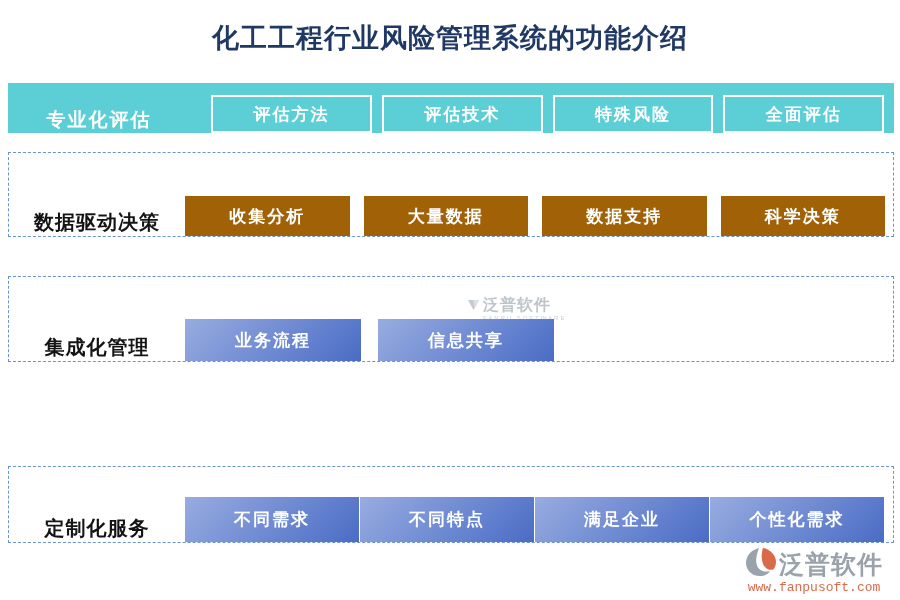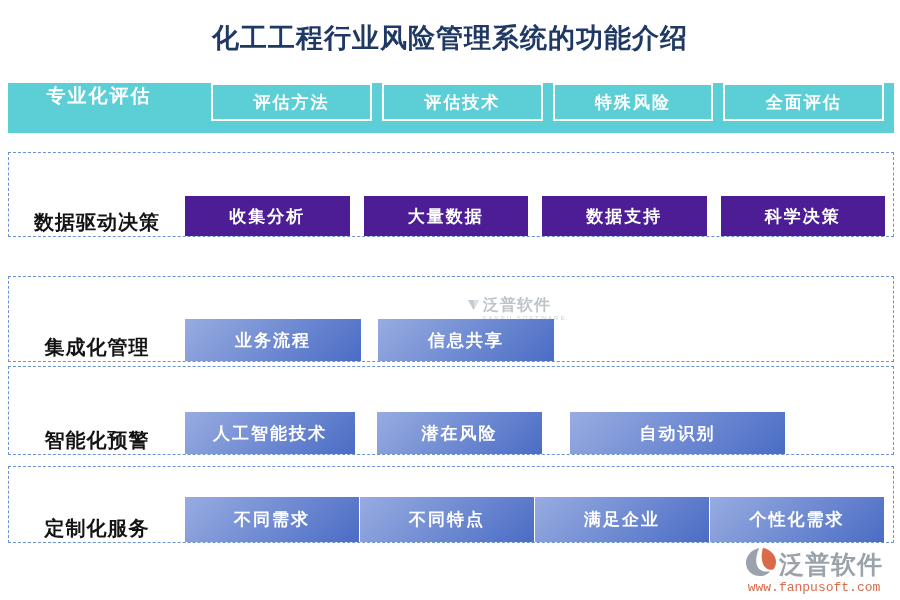--- a/index.html
+++ b/index.html
@@ -8,21 +8,21 @@
     overflow:hidden; font-family:"Liberation Serif", serif;
   }
   .title {
     position:absolute; top:20px; left:0; width:100%; margin:0;
     text-align:center; font-size:27px; font-weight:bold; color:#1f3864;
     letter-spacing:1px;
   }
   
   .banner {
     position:absolute; left:8px; top:83px; width:886px; height:50px;
-    background:#5cced6; display:flex; align-items:flex-start; box-sizing:border-box;
+    background:#5cced6; display:flex; align-items:flex-end; box-sizing:border-box;
   }
   .banner-label {
     width:182px; text-align:center; color:#ffffff; font-weight:bold;
     font-size:19px; letter-spacing:2px;
   }
   .banner-buttons { flex:1; display:flex; gap:10px; padding-right:10px; height:38px;padding-left:21px; }
   .banner-btn {
     flex:1; border:2px solid #ffffff; box-sizing:border-box;
     color:#ffffff; font-weight:bold; font-size:17px; letter-spacing:2px;
     display:flex; align-items:center; justify-content:center;
@@ -39,21 +39,21 @@
   .s3 { top:466px; height:77px; }
   .section-label {
     width:176px; text-align:center; color:#141414; font-weight:bold;
     font-size:20px; letter-spacing:1px;
   }
   .section-buttons { flex:1; display:flex; align-items:center; }
   .btn {
     color:#ffffff; font-weight:bold; font-size:17px; letter-spacing:2px;
     display:flex; align-items:center; justify-content:center; box-sizing:border-box;
   }
-  .teal-btn { background:#4c1d95; height:40px; }
+  .teal-btn { background:#a16207; height:40px; }
   .blue-btn { background:linear-gradient(135deg, #98ace0 0%, #4a6cc5 100%); }
   .s0 .section-buttons { gap:14px; padding-right:8px; }
   .s0 .btn { flex:1; }
   .s1 .btn { width:176px; height:42px; }
   .s1 .btn + .btn { margin-left:17px; }
   .s2 .btn { height:42px; }
   .s2 .btn:nth-child(1) { width:170px; }
   .s2 .btn:nth-child(2) { width:165px; margin-left:22px; }
   .s2 .btn:nth-child(3) { width:215px; margin-left:28px; }
   .s3 .section-buttons { gap:1px; padding-right:9px; }
@@ -102,28 +102,20 @@
   </div>
 
   <div class="section s1">
     <div class="section-label">集成化管理</div>
     <div class="section-buttons">
       <div class="btn blue-btn">业务流程</div>
       <div class="btn blue-btn">信息共享</div>
     </div>
   </div>
 
-  <div class="section s2">
-    <div class="section-label">智能化预警</div>
-    <div class="section-buttons">
-      <div class="btn blue-btn">人工智能技术</div>
-      <div class="btn blue-btn">潜在风险</div>
-      <div class="btn blue-btn">自动识别</div>
-    </div>
-  </div>
 
   <div class="section s3">
     <div class="section-label">定制化服务</div>
     <div class="section-buttons">
       <div class="btn blue-btn">不同需求</div>
       <div class="btn blue-btn">不同特点</div>
       <div class="btn blue-btn">满足企业</div>
       <div class="btn blue-btn">个性化需求</div>
     </div>
   </div>

